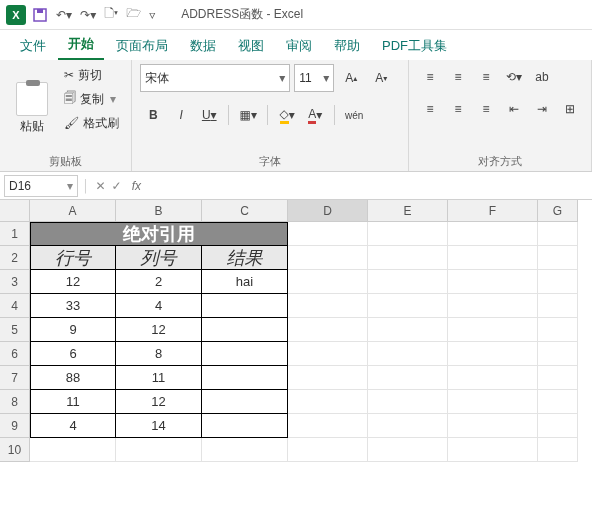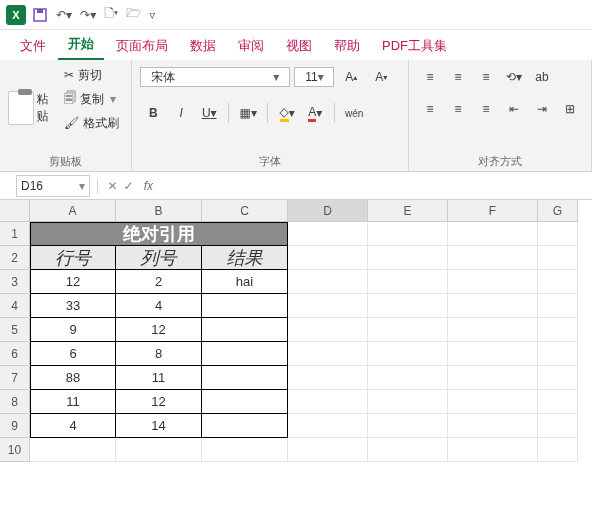--- a/index.html
+++ b/index.html
@@ -6,48 +6,48 @@
 body { width: 592px; height: 511px; background: #fff; overflow: hidden; font-size: 12px; color: #333; }
 
 .titlebar { height: 30px; background: #fff; display: flex; align-items: center; padding: 0 6px; gap: 6px; border-bottom: 1px solid #e0e0e0; }
 .titlebar .logo { width: 20px; height: 20px; background: #107c41; border-radius: 3px; display: flex; align-items: center; justify-content: center; color: #fff; font-weight: bold; font-size: 11px; }
 .titlebar .qat { display: flex; gap: 8px; align-items: center; }
 .titlebar .qat span { color: #555; cursor: pointer; }
 .titlebar .title { margin-left: 20px; color: #555; }
 .qat svg { display: block; }
 
 .tabs { height: 30px; background: #fff; display: flex; align-items: flex-end; gap: 2px; padding: 0 10px; }
-.tabs .tab { padding: 5px 10px; color: #be185d; cursor: pointer; font-size: 13px; }
+.tabs .tab { padding: 5px 10px; color: #0f766e; cursor: pointer; font-size: 13px; }
 .tabs .tab.active { color: #107c41; font-weight: bold; border-bottom: 2px solid #107c41; }
 
 .ribbon { height: 112px; background: #f3f3f3; border-bottom: 1px solid #d0d0d0; display: flex; }
 .rgroup { border-right: 1px solid #d8d8d8; padding: 4px 8px 2px 8px; display: flex; flex-direction: column; }
 .rgroup .body { flex: 1; display: flex; gap: 4px; }
 .rgroup .label { text-align: center; font-size: 11px; color: #666; padding-top: 2px; }
 
-.paste-big { width: 48px; display: flex; flex-direction: row; align-items: center; justify-content: center; gap: 2px; cursor: pointer; }
+.paste-big { width: 48px; display: flex; flex-direction: column; align-items: center; justify-content: center; gap: 2px; cursor: pointer; }
 .paste-big .icon { width: 32px; height: 34px; background: #fff; border: 1px solid #ccc; border-radius: 2px; position: relative; }
 .paste-big .icon:before { content:''; position:absolute; top:-3px; left:9px; width:14px; height:6px; background:#888; border-radius:2px; }
 .stackv { display: flex; flex-direction: column; gap: 2px; }
 .smbtn { display: flex; align-items: center; gap: 4px; height: 22px; padding: 0 4px; cursor: pointer; font-size: 12px; }
 
 .font-group { flex: 1; }
 .fontrow { display: flex; gap: 4px; align-items: center; }
-.combo { height: 20px; border: 1px solid #bbb; background: #fff; display: flex; align-items: center; padding: 0 10px; }
+.combo { height: 28px; border: 1px solid #bbb; background: #fff; display: flex; align-items: center; padding: 0 4px; }
 .fontname { width: 150px; }
 .fontsize { width: 40px; }
 .drop { margin-left: auto; color: #666; }
 .iconbtn { width: 26px; height: 26px; display: flex; align-items: center; justify-content: center; cursor: pointer; color: #444; }
 .row2 { display: flex; gap: 2px; margin-top: 6px; }
 .sep { width: 1px; background: #ccc; margin: 3px 4px; }
 
 .align-group .body { flex-direction: column; gap: 6px; }
 .alignrow { display: flex; gap: 2px; }
 
-.namebox-row { height: 28px; background: #fff; border-bottom: 1px solid #d0d0d0; display: flex; align-items: center; padding-left: 12px; }
+.namebox-row { height: 28px; background: #fff; border-bottom: 1px solid #d0d0d0; display: flex; align-items: center; }
 .namebox { width: 74px; height: 22px; border: 1px solid #ccc; margin: 0 4px; display: flex; align-items: center; padding: 0 4px; background: #fff; }
 .namebox .dd { margin-left: auto; color: #888; }
 .fx-btns { display: flex; gap: 6px; padding: 0 6px; color: #888; }
 .fx-label { font-style: italic; color: #737373; padding: 0 4px; }
 .formula-input { flex: 1; height: 22px; border: none; outline: none; padding: 0 4px; }
 
 .sheet { display: flex; height: calc(511px - 30px - 30px - 112px - 28px); overflow: hidden; }
 .corner { width: 30px; height: 22px; background: #f0f0f0; border-right: 1px solid #ccc; border-bottom: 1px solid #ccc; }
 .colheads { display: flex; }
 .colhead { height: 22px; background: #f0f0f0; border-right: 1px solid #ccc; border-bottom: 1px solid #ccc; display: flex; align-items: center; justify-content: center; color: #555; }
@@ -79,29 +79,30 @@
           <rect x="2" y="2" width="12" height="12" fill="none" stroke="#7a4fc1" stroke-width="1.5"></rect>
           <rect x="5" y="2" width="6" height="4" fill="#7a4fc1"></rect>
         </svg>
       </span>
     <span>↶▾</span>
     <span>↷▾</span>
     <span>🗋▾</span>
     <span>🗁</span>
     <span>▿</span>
   </div>
+  <div class="title">ADDRESS函数 - Excel</div>
 </div>
 
 <div class="tabs">
   <div class="tab">文件</div>
   <div class="tab active">开始</div>
   <div class="tab">页面布局</div>
   <div class="tab">数据</div>
+  <div class="tab">视图</div>
   <div class="tab">审阅</div>
-  <div class="tab">视图</div>
   <div class="tab">帮助</div>
   <div class="tab">PDF工具集</div>
 </div>
 
 <div class="ribbon">
   <div class="rgroup">
     <div class="body">
       <div class="paste-big">
         <div class="icon"></div>
         <span>粘贴</span>

